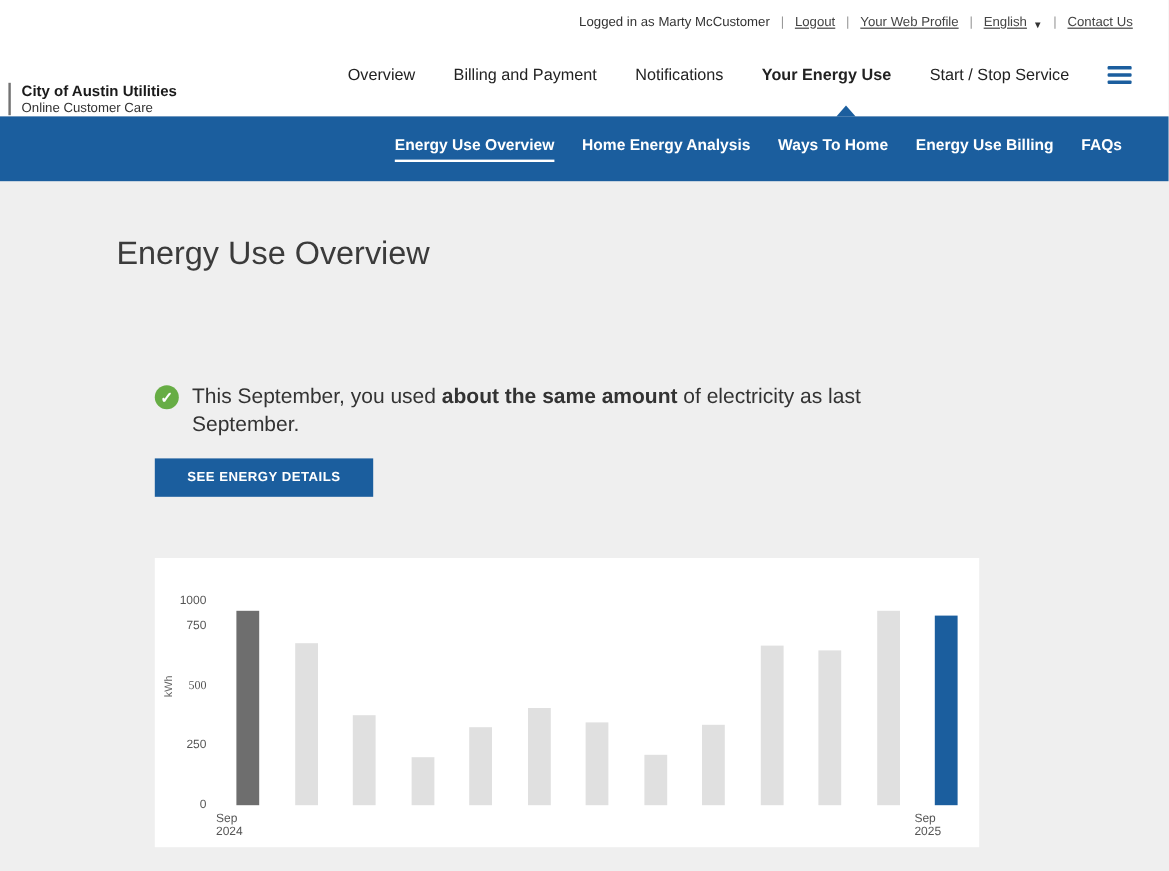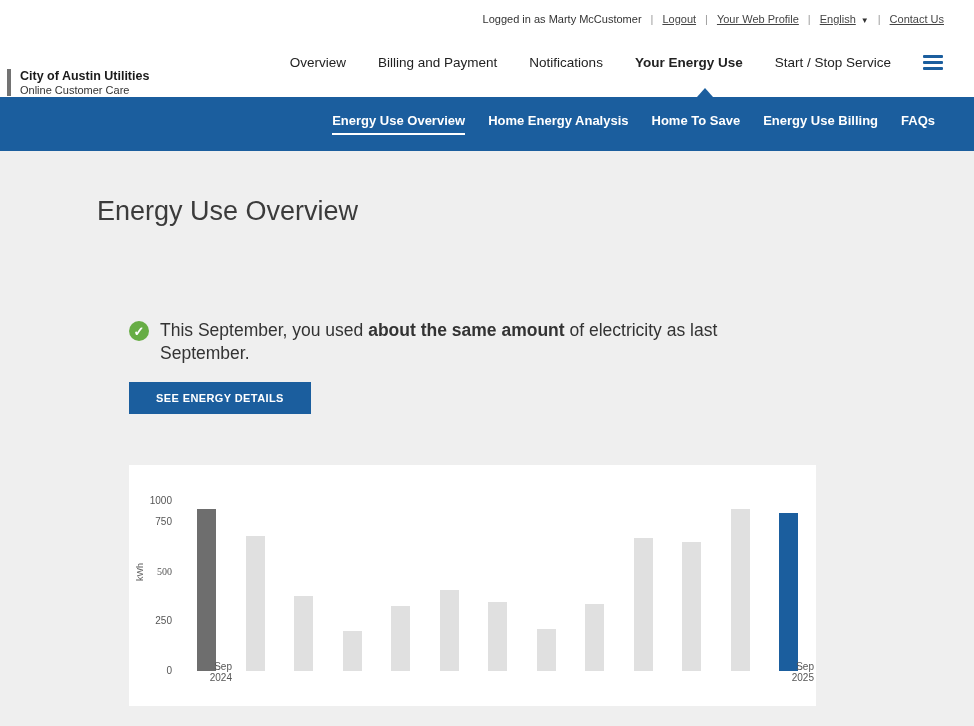--- a/index.html
+++ b/index.html
@@ -8,21 +8,21 @@
   .page { width:974px; height:726px; background:#efefef; overflow:hidden; }
 
   .header-wrap { background:#fff; }
   .topbar { height:28px; display:flex; justify-content:flex-end; align-items:center; gap:9px; padding:10px 30px 0 0; font-size:11px; color:#333; }
   .toplink { color:#444; text-decoration:underline; cursor:pointer; }
   .sep { color:#999; }
   .lang { display:flex; align-items:flex-end; gap:5px; }
   .caret-down { font-size:8px; color:#333; cursor:pointer; }
 
   .header-main { height:69px; display:flex; align-items:center; justify-content:space-between; padding:0 31px 0 7px; }
-  .logo { border-left:4px solid #737373; padding-left:9px; cursor:pointer;margin-top:40px; }
+  .logo { border-left:2px solid #737373; padding-left:9px; cursor:pointer;margin-top:40px; }
   .logo-l1 { font-size:12.5px; font-weight:bold; color:#1a1a1a; }
   .logo-l2 { font-size:11px; color:#333; margin-top:1px; }
   .mainnav { display:flex; align-items:flex-end; gap:32px; }
   .nav-item { font-size:13.5px; color:#222; text-decoration:none; cursor:pointer; white-space:nowrap; }
   .nav-item.active { font-weight:bold; }
   .hamburger { width:20px; display:flex; flex-direction:column; gap:3px; cursor:pointer; }
   .hamburger span { height:3px; background:var(--accent); border-radius:1px; }
 
   .subnav { position:relative; background:var(--accent); height:54px; display:flex; align-items:center; justify-content:flex-end; gap:23px; padding-right:39px; }
   .subnav-caret { position:absolute; top:-9px; left:697px; width:0; height:0; border-left:8px solid transparent; border-right:8px solid transparent; border-bottom:9px solid var(--accent); }
@@ -36,21 +36,21 @@
   .message p { font-size:17.5px; color:#333; line-height:1.3; width:620px; }
   .details-btn { display:block; margin:17px 0 0 32px; background:var(--accent); color:#fff; border:none; font-family:inherit; font-size:11px; font-weight:bold; letter-spacing:.4px; padding:10px 27px; cursor:pointer; }
 
   .chart-card { position:relative; margin:51px 0 0 32px; width:687px; height:241px; background:#fff; }
   .ylabel { position:absolute; left:2px; top:102px; font-size:9px; color:#666; transform:rotate(-90deg); }
   .ytick { position:absolute; left:0; width:43px; text-align:right; font-size:10px; color:#555; }
   .plot { position:absolute; left:68px; width:601px; bottom:35px; height:198px; display:flex; justify-content:space-between; align-items:flex-end; }
   .bar { width:19px; background:#e0e0e0; }
   .bar-prev { background:#6e6e6e; }
   .bar-current { background:var(--accent); }
-  .xlabel { position:absolute; top:196px; width:52px; text-align:right; font-size:10px; color:#555; line-height:1.15; }
+  .xlabel { position:absolute; top:212px; width:52px; text-align:left; font-size:10px; color:#555; line-height:1.15; }
   .xlabel.first { left:51px; }
   .xlabel.last { left:633px; }
 </style>
 </head>
 <body>
 
 <div class="page">
 
   <div class="header-wrap">
     <div class="topbar">
@@ -85,21 +85,21 @@
             <span></span>
           </div>
       </nav>
     </div>
   </div>
 
   <div class="subnav">
     <div class="subnav-caret"></div>
     <a class="subnav-item active">Energy Use Overview</a>
     <a class="subnav-item">Home Energy Analysis</a>
-    <a class="subnav-item">Home To Save</a>
+    <a class="subnav-item">Ways To Home</a>
     <a class="subnav-item">Energy Use Billing</a>
     <a class="subnav-item">FAQs</a>
   </div>
 
   <div class="content">
     <h1 class="page-title">Energy Use Overview</h1>
 
     <div class="message">
       <span class="check-icon">✓</span>
       <p><span>This September, you used </span><b>about the same amount</b><span> of electricity as last September.</span></p>

